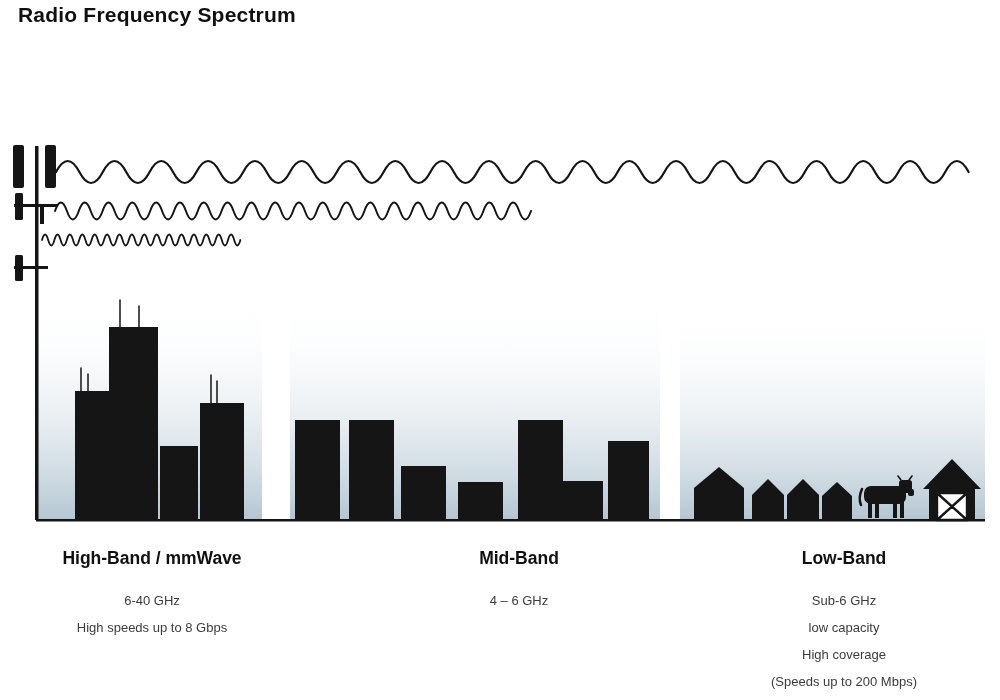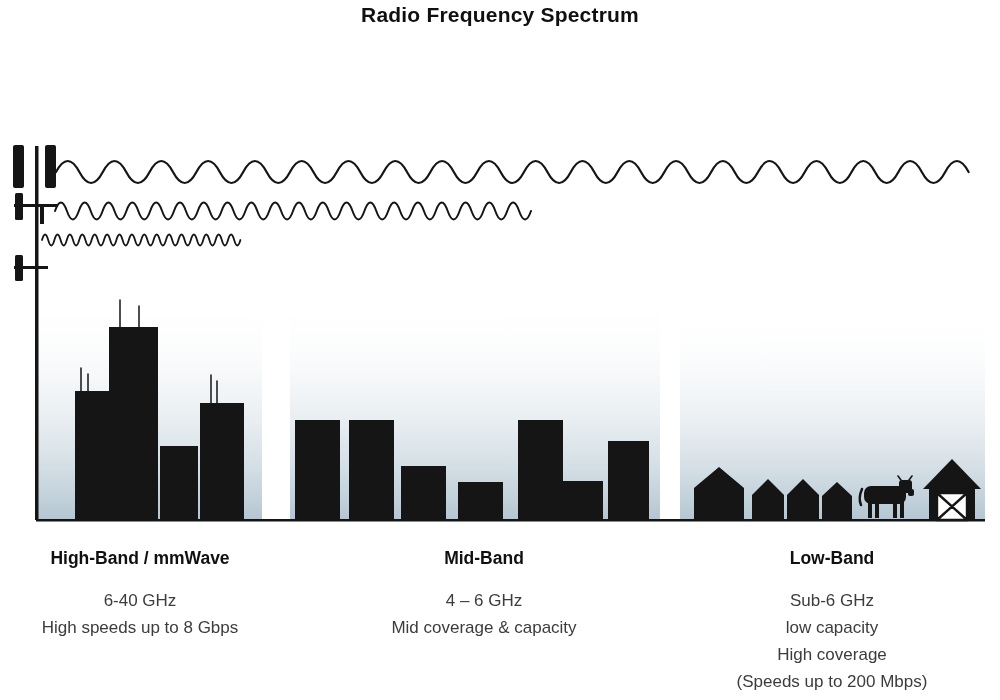--- a/index.html
+++ b/index.html
@@ -5,40 +5,41 @@
   * { margin: 0; padding: 0; box-sizing: border-box; }
   html, body { background: #ffffff; }
   body {
     width: 1000px; height: 700px;
     font-family: "Liberation Sans", sans-serif;
     overflow: hidden;
   }
   .canvas { position: relative; width: 1000px; height: 700px; background: #fff; }
   .title {
     position: absolute; top: 3px; left: 0; width: 1000px;
-    text-align: center; font-size: 21px; font-weight: 700; color: #101010;
+    font-size: 21px; font-weight: 700; color: #101010;
     letter-spacing: 0.2px;
+    padding-left: 18px;
   }
   svg.scene { position: absolute; top: 0; left: 0; }
 
   .sil { fill: var(--silhouette, #151515); }
   .stroke { stroke: var(--silhouette, #151515); fill: none; stroke-linecap: round; }
   stop.g-top { stop-color: var(--gradient-top, #ffffff); stop-opacity: 0; }
   stop.g-bottom { stop-color: var(--gradient-bottom, #b4c6d2); stop-opacity: 1; }
 
   .band-col { position: absolute; top: 548; text-align: center; }
-  .band-col { top: 548px; }
+  .band-col { top: 548px; margin-left: 12px; }
   .col-high { left: 0px;   width: 280px; }
-  .col-mid  { left: 344px; width: 280px; text-align: center; }
+  .col-mid  { left: 367px; width: 280px; text-align: center; }
   .col-low  { left: 692px; width: 280px; }
   .band-name {
     font-size: 17.5px; font-weight: 700; color: #101010; margin-bottom: 18px;
   }
   .band-details {
-    font-size: 17px; line-height: 27px; color: var(--detail-text, #3c3c3c);
+    font-size: 13px; line-height: 27px; color: var(--detail-text, #3c3c3c);
     font-weight: 400;
   }
 </style>
 </head>
 <body>
 
 <div class="canvas">
 
   <div class="title">Radio Frequency Spectrum</div>
 
@@ -121,21 +122,20 @@
     <div class="band-details">
       <div>6-40 GHz</div>
       <div>High speeds up to 8 Gbps</div>
     </div>
   </div>
 
   <div class="band-col col-mid">
     <div class="band-name">Mid-Band</div>
     <div class="band-details">
       <div>4 – 6 GHz</div>
-      <div>Mid coverage &amp; capacity</div>
     </div>
   </div>
 
   <div class="band-col col-low">
     <div class="band-name">Low-Band</div>
     <div class="band-details">
       <div>Sub-6 GHz</div>
       <div>low capacity</div>
       <div>High coverage</div>
       <div>(Speeds up to 200 Mbps)</div>

